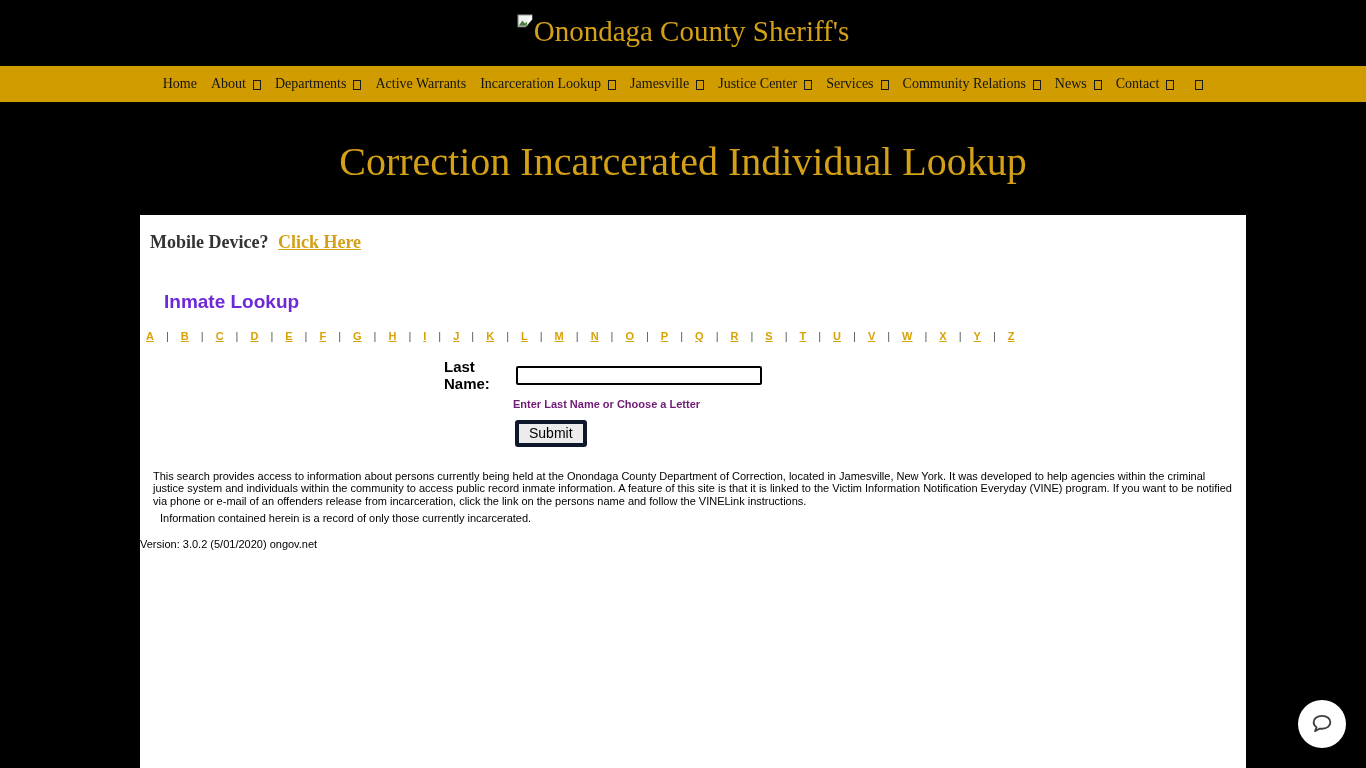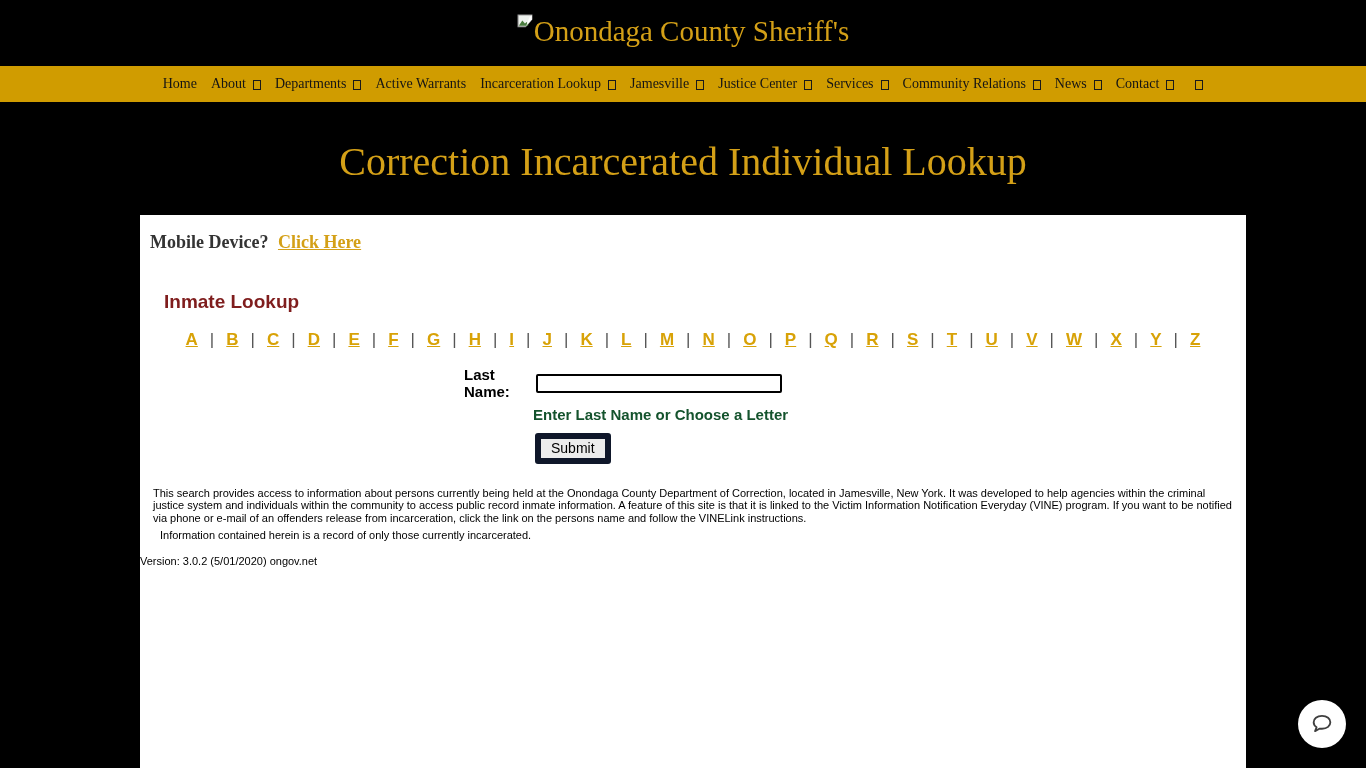--- a/index.html
+++ b/index.html
@@ -28,37 +28,37 @@
                 font-weight:400; }
 
   
   .content { position:absolute; left:140px; top:215px; width:1106px; height:553px;
              background:#fff; font-family:"Liberation Sans", sans-serif; }
 
   .mobile-row { margin:17px 0 0 10px; font-family:"Liberation Serif", serif;
                 font-size:18px; font-weight:bold; color:#333; }
   .mobile-link { color:#d4a017; text-decoration:underline; cursor:pointer; margin-left:5px; }
 
-  .inmate-heading { margin:38px 0 0 24px; color:#7f1d1d; font-size:19px; font-weight:bold; }
+  .inmate-heading { margin:38px 0 0 24px; color:#6d28d9; font-size:19px; font-weight:bold; }
 
-  .alphabet { margin-top:17px; text-align:center; font-size:17px; font-weight:bold; }
+  .alphabet { margin-top:17px; font-size:11px; font-weight:bold; }
   .letter-link { color:#d8a207; text-decoration:underline; margin:0 6px; cursor:pointer; }
   .letter-sep { color:#555; margin:0 6px; font-weight:normal; }
 
-  .form-area { margin-top:16px;padding-left:20px; }
+  .form-area { margin-top:16px; }
   .lastname-row { margin-left:304px; }
   .lastname-label { display:inline-block; width:68px; font-size:15px; font-weight:bold;
                     color:#000; vertical-align:middle; }
   .lastname-input { width:246px; height:19px; border:2px solid #000; border-radius:2px;
                     vertical-align:middle; font-size:13px; padding:0 3px;
                     font-family:"Liberation Sans", sans-serif; }
-  .helper-text { margin:6px 0 0 373px; color:#14532d; font-size:15px; font-weight:bold; }
+  .helper-text { margin:6px 0 0 373px; color:#701a75; font-size:11px; font-weight:bold; }
   .submit-row { margin:10px 0 0 375px; }
   .submit-btn { font-size:14px; font-family:"Liberation Sans", sans-serif; color:#000;
-                background:#ececec; border:6px solid #0f172a; border-radius:3px;
+                background:#ececec; border:4px solid #0f172a; border-radius:3px;
                 padding:1px 10px 2px; cursor:pointer; }
 
   .desc-1 { margin:23px 13px 0; font-size:11px; line-height:12.3px; color:#000; }
   .desc-2 { margin:5px 20px 0; font-size:11px; line-height:12.3px; color:#000; }
   .version-line { margin-top:14px; text-align:left; font-size:11px; color:#000; }
 
   
   .chat-btn { position:absolute; right:20px; bottom:20px; width:48px; height:48px;
               border-radius:50%; background:#fff; display:flex; align-items:center;
               justify-content:center; cursor:pointer; }

